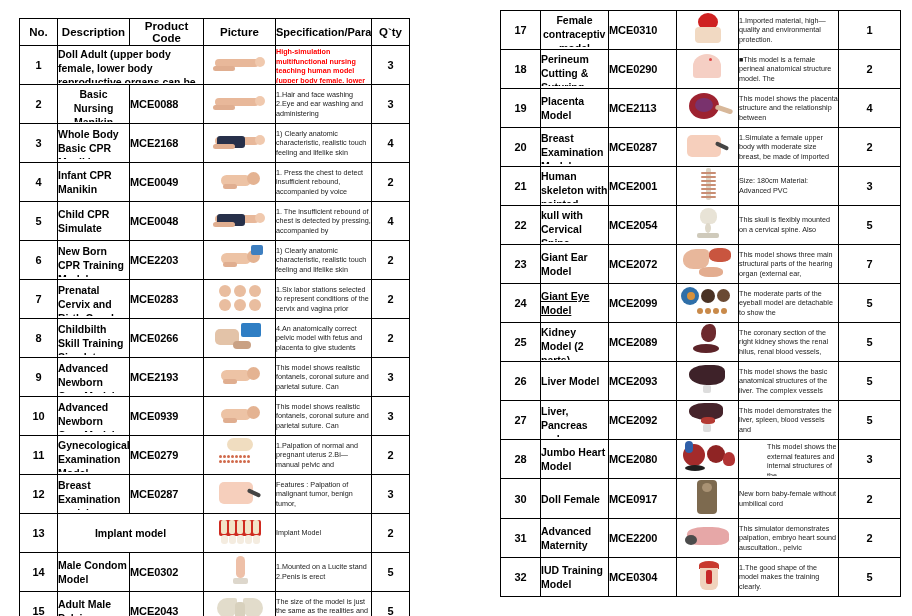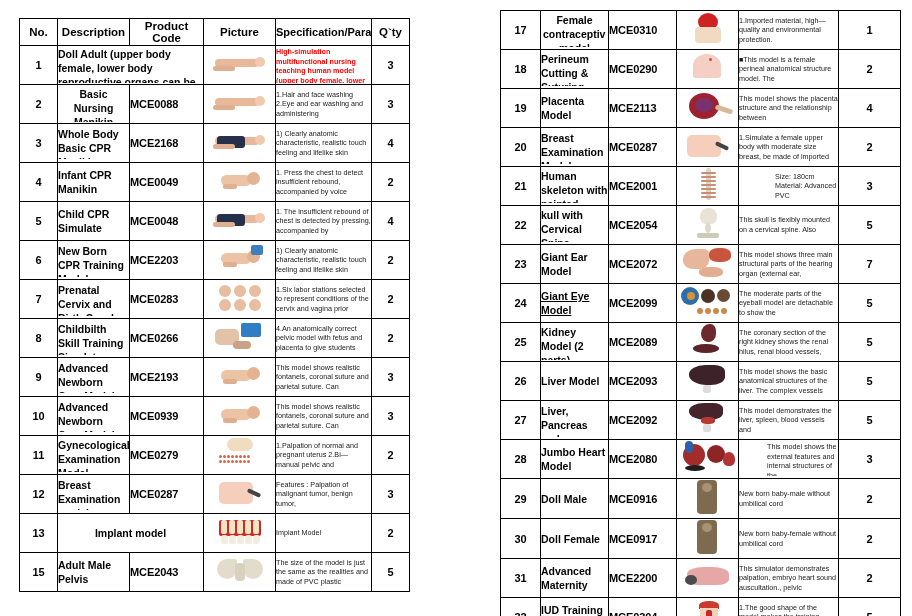--- a/index.html
+++ b/index.html
@@ -291,20 +291,32 @@
           <td class="cell-no">13</td>
           <td class="cell-desc center" colspan="2">
             <span class="clipbox" style="max-height: 34px;">Implant model</span>
           </td>
           <td class="cell-pic"><span class="pic" style="width: 58px; height: 34px;"><span class="blob" style="left: 8px; top: 6px; width: 42px; height: 16px; background: rgb(207, 42, 32); border-radius: 2px;"></span><span class="blob" style="left: 10px; top: 6px; width: 6px; height: 14px; background: rgb(242, 228, 200); border-radius: 2px;"></span><span class="blob" style="left: 18px; top: 6px; width: 6px; height: 14px; background: rgb(242, 228, 200); border-radius: 2px;"></span><span class="blob" style="left: 26px; top: 6px; width: 6px; height: 14px; background: rgb(242, 228, 200); border-radius: 2px;"></span><span class="blob" style="left: 34px; top: 6px; width: 6px; height: 14px; background: rgb(242, 228, 200); border-radius: 2px;"></span><span class="blob" style="left: 42px; top: 6px; width: 6px; height: 14px; background: rgb(242, 228, 200); border-radius: 2px;"></span><span class="blob" style="left: 10px; top: 21px; width: 7px; height: 9px; background: rgb(244, 236, 224); border-radius: 3px;"></span><span class="blob" style="left: 18px; top: 21px; width: 7px; height: 9px; background: rgb(244, 236, 224); border-radius: 3px;"></span><span class="blob" style="left: 26px; top: 21px; width: 7px; height: 9px; background: rgb(244, 236, 224); border-radius: 3px;"></span><span class="blob" style="left: 34px; top: 21px; width: 7px; height: 9px; background: rgb(244, 236, 224); border-radius: 3px;"></span><span class="blob" style="left: 42px; top: 21px; width: 7px; height: 9px; background: rgb(244, 236, 224); border-radius: 3px;"></span></span></td>
           <td class="cell-spec">
             <span class="clipbox" style="max-height: 34px;">Implant Model</span>
           </td>
           <td class="cell-qty">2</td>
         </tr>
+        <tr style="height: 35px;">
+          <td class="cell-no">14</td>
+          <td class="cell-desc">
+            <span class="clipbox" style="max-height: 33px;">Male Condom Model</span>
+          </td>
+          <td class="cell-code">MCE0302</td>
+          <td class="cell-pic"><span class="pic" style="width: 58px; height: 34px;"><span class="blob" style="left: 25px; top: 3px; width: 9px; height: 22px; background: rgb(238, 192, 168); border-radius: 5px;"></span><span class="blob" style="left: 22px; top: 25px; width: 15px; height: 6px; background: rgb(221, 215, 204); border-radius: 2px;"></span></span></td>
+          <td class="cell-spec">
+            <span class="clipbox" style="max-height: 33px;">1.Mounted on a Lucite stand 2.Penis is erect</span>
+          </td>
+          <td class="cell-qty">5</td>
+        </tr>
         <tr style="height: 34px;">
           <td class="cell-no">15</td>
           <td class="cell-desc">
             <span class="clipbox" style="max-height: 32px;">Adult Male Pelvis</span>
           </td>
           <td class="cell-code">MCE2043</td>
           <td class="cell-pic"><span class="pic" style="width: 58px; height: 34px;"><span class="blob" style="left: 6px; top: 6px; width: 20px; height: 20px; background: rgb(226, 220, 203); border-radius: 50% 10% 50% 50%;"></span><span class="blob" style="left: 32px; top: 6px; width: 20px; height: 20px; background: rgb(226, 220, 203); border-radius: 10% 50% 50%;"></span><span class="blob" style="left: 24px; top: 10px; width: 10px; height: 18px; background: rgb(216, 209, 189); border-radius: 4px;"></span></span></td>
           <td class="cell-spec">
             <span class="clipbox" style="max-height: 32px;">The size of the model is just the same as the realities and made of PVC plastic</span>
           </td>
@@ -372,21 +384,21 @@
           <td class="cell-qty">2</td>
         </tr>
         <tr style="height: 36px;">
           <td class="cell-no">21</td>
           <td class="cell-desc">
             <span class="clipbox" style="max-height: 34px;">Human skeleton with painted</span>
           </td>
           <td class="cell-code">MCE2001</td>
           <td class="cell-pic"><span class="pic" style="width: 58px; height: 34px;"><span class="blob" style="left: 27px; top: 1px; width: 5px; height: 32px; background: rgb(221, 214, 199); border-radius: 2px;"></span><span class="blob" style="left: 22px; top: 5px; width: 15px; height: 2px; background: rgb(201, 142, 116); border-radius: 1px;"></span><span class="blob" style="left: 22px; top: 9px; width: 15px; height: 2px; background: rgb(201, 142, 116); border-radius: 1px;"></span><span class="blob" style="left: 22px; top: 13px; width: 15px; height: 2px; background: rgb(201, 142, 116); border-radius: 1px;"></span><span class="blob" style="left: 22px; top: 17px; width: 15px; height: 2px; background: rgb(201, 142, 116); border-radius: 1px;"></span><span class="blob" style="left: 22px; top: 21px; width: 15px; height: 2px; background: rgb(201, 142, 116); border-radius: 1px;"></span><span class="blob" style="left: 22px; top: 25px; width: 15px; height: 2px; background: rgb(201, 142, 116); border-radius: 1px;"></span><span class="blob" style="left: 22px; top: 29px; width: 15px; height: 2px; background: rgb(201, 142, 116); border-radius: 1px;"></span></span></td>
           <td class="cell-spec">
-            <span class="clipbox" style="max-height: 34px; margin-left: 36px;">Size: 180cm Material: Advanced PVC</span>
+            <span class="clipbox" style="max-height: 34px;">Size: 180cm Material: Advanced PVC</span>
           </td>
           <td class="cell-qty">3</td>
         </tr>
         <tr style="height: 36px;">
           <td class="cell-no">22</td>
           <td class="cell-desc">
             <span class="clipbox" style="max-height: 34px;">kull with Cervical Spine</span>
           </td>
           <td class="cell-code">MCE2054</td>
           <td class="cell-pic"><span class="pic" style="width: 58px; height: 34px;"><span class="blob" style="left: 21px; top: 2px; width: 17px; height: 16px; background: rgb(232, 227, 214); border-radius: 50% 50% 40% 40%;"></span><span class="blob" style="left: 26px; top: 17px; width: 6px; height: 10px; background: rgb(222, 216, 201);"></span><span class="blob" style="left: 18px; top: 27px; width: 22px; height: 5px; background: rgb(207, 202, 187); border-radius: 2px;"></span></span></td>
@@ -461,32 +473,20 @@
             <span class="clipbox" style="max-height: 34px;">Jumbo Heart Model</span>
           </td>
           <td class="cell-code">MCE2080</td>
           <td class="cell-pic"><span class="pic" style="width: 58px; height: 34px;"><span class="blob" style="left: 4px; top: 4px; width: 22px; height: 22px; background: rgb(163, 43, 43); border-radius: 50%;"></span><span class="blob" style="left: 6px; top: 1px; width: 8px; height: 12px; background: rgb(47, 95, 168); border-radius: 4px;"></span><span class="blob" style="left: 28px; top: 5px; width: 18px; height: 18px; background: rgb(143, 36, 36); border-radius: 50%;"></span><span class="blob" style="left: 44px; top: 12px; width: 12px; height: 14px; background: rgb(178, 52, 52); border-radius: 50% 50% 40% 40%;"></span><span class="blob" style="left: 6px; top: 25px; width: 20px; height: 6px; background: rgb(30, 30, 30); border-radius: 50%;"></span></span></td>
           <td class="cell-spec">
             <span class="clipbox" style="max-height: 34px; margin-left: 28px;">This model shows the external features and internal structures of the</span>
           </td>
           <td class="cell-qty">3</td>
         </tr>
         <tr style="height: 40px;">
-          <td class="cell-no">29</td>
-          <td class="cell-desc">
-            <span class="clipbox" style="max-height: 38px;">Doll Male</span>
-          </td>
-          <td class="cell-code">MCE0916</td>
-          <td class="cell-pic"><span class="pic" style="width: 58px; height: 34px;"><span class="blob" style="left: 18px; top: 0px; width: 20px; height: 34px; background: rgb(125, 106, 79); border-radius: 4px;"></span><span class="blob" style="left: 23px; top: 3px; width: 10px; height: 9px; background: rgb(169, 146, 116); border-radius: 50%;"></span></span></td>
-          <td class="cell-spec">
-            <span class="clipbox" style="max-height: 38px;">New born baby-male  without umbilical cord</span>
-          </td>
-          <td class="cell-qty">2</td>
-        </tr>
-        <tr style="height: 40px;">
           <td class="cell-no">30</td>
           <td class="cell-desc">
             <span class="clipbox" style="max-height: 38px;">Doll Female</span>
           </td>
           <td class="cell-code">MCE0917</td>
           <td class="cell-pic"><span class="pic" style="width: 58px; height: 34px;"><span class="blob" style="left: 18px; top: 0px; width: 20px; height: 34px; background: rgb(125, 106, 79); border-radius: 4px;"></span><span class="blob" style="left: 23px; top: 3px; width: 10px; height: 9px; background: rgb(169, 146, 116); border-radius: 50%;"></span></span></td>
           <td class="cell-spec">
             <span class="clipbox" style="max-height: 38px;">New born baby-female without umbilical cord</span>
           </td>
           <td class="cell-qty">2</td>

